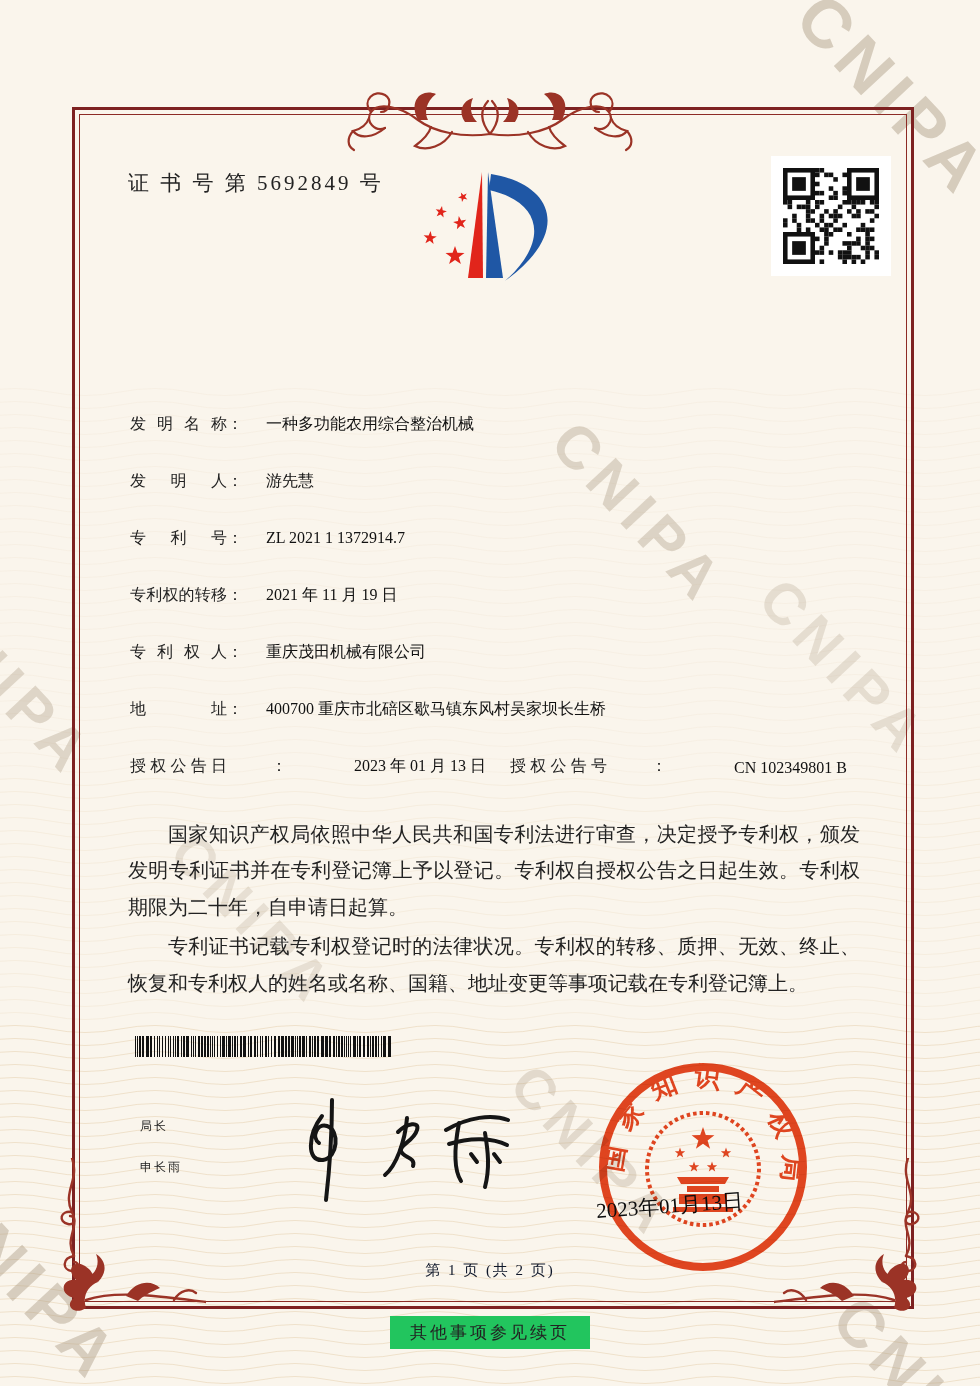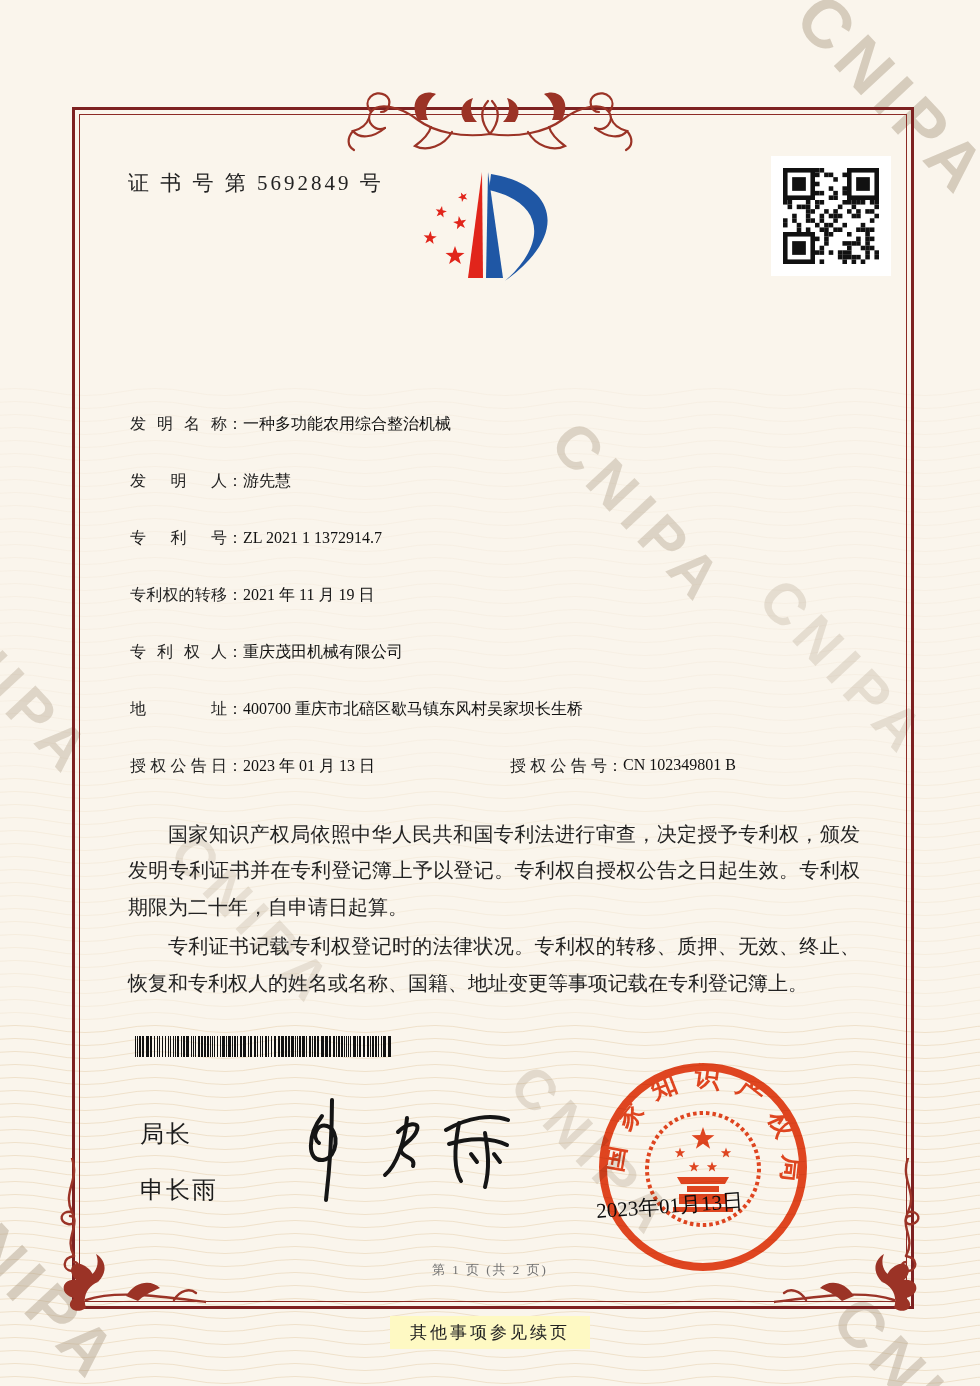--- a/index.html
+++ b/index.html
@@ -46,46 +46,46 @@
     letter-spacing:27px; text-indent:27px; color:#111;
   }
   
   .fields{position:absolute; left:130px; top:414px; width:730px; z-index:5;}
   .field-row{display:flex; align-items:baseline; height:23px; margin-bottom:34px; font-size:16px;}
   .flabel{
     display:inline-block; width:97px; text-align:justify; text-align-last:justify;
     color:#222; flex:none;
   }
   .fcolon{flex:none; color:#222;}
-  .fvalue{margin-left:0; white-space:nowrap; color:#111;}
-  .fgroup{display:flex; align-items:flex-start;}
+  .fvalue{margin-left:23px; white-space:nowrap; color:#111;}
+  .fgroup{display:flex; align-items:flex-end;gap:44px;}
   .fgroup.first{width:380px; flex:none;}
   
   .notice{
     position:absolute; left:128px; top:816px; width:732px; z-index:5;
     font-size:20px; line-height:1.82; text-align:justify; color:#222;
   }
   .notice p{margin:0 0 3px 0; text-indent:2em;}
   
   .barcode{position:absolute; left:135px; top:1036px; z-index:5;}
-  .director{position:absolute; left:140px; top:1118px; z-index:6; font-size:24px; letter-spacing:2px;}
+  .director{position:absolute; left:140px; top:1118px; z-index:6; font-size:12px; letter-spacing:2px;}
   .director .name{margin-top:24px;}
   .signature{position:absolute; left:278px; top:1092px; z-index:7;}
   .seal{position:absolute; left:583px; top:1047px; z-index:6; mix-blend-mode:multiply;}
   .seal-date{
     position:absolute; left:596px; top:1190px; width:200px; z-index:8;
     font-size:21px; color:#0d0d0d; transform:rotate(-4deg); white-space:nowrap;
   }
   .page-info{
     position:absolute; left:0; top:1261px; width:100%; z-index:5;
-    text-align:center; font-size:13px; color:#737373; letter-spacing:2px;
+    text-align:center; font-size:15px; color:#0f172a; letter-spacing:2px;
   }
   .continuation{
     position:absolute; left:50%; top:1316px; transform:translateX(-50%); z-index:5;
-    background:#fef9c3; padding:5px 20px; font-size:17px; letter-spacing:3px; color:#222;
+    background:#22c55e; padding:5px 20px; font-size:17px; letter-spacing:3px; color:#222;
   }
 </style>
 </head>
 <body>
 
 <div class="page">
 
   <svg id="waves" width="980" height="1386">
       <path d="M-20,392 q35,-7 70,0 t70,0 t70,0 t70,0 t70,0 t70,0 t70,0 t70,0 t70,0 t70,0 t70,0 t70,0 t70,0 t70,0 t70,0 t70,0" fill="none" stroke="#e6cfae" stroke-width="1" opacity="0.14"></path>
       <path d="M-20,405 q35,-7 70,0 t70,0 t70,0 t70,0 t70,0 t70,0 t70,0 t70,0 t70,0 t70,0 t70,0 t70,0 t70,0 t70,0 t70,0 t70,0" fill="none" stroke="#e6cfae" stroke-width="1" opacity="0.14"></path>

